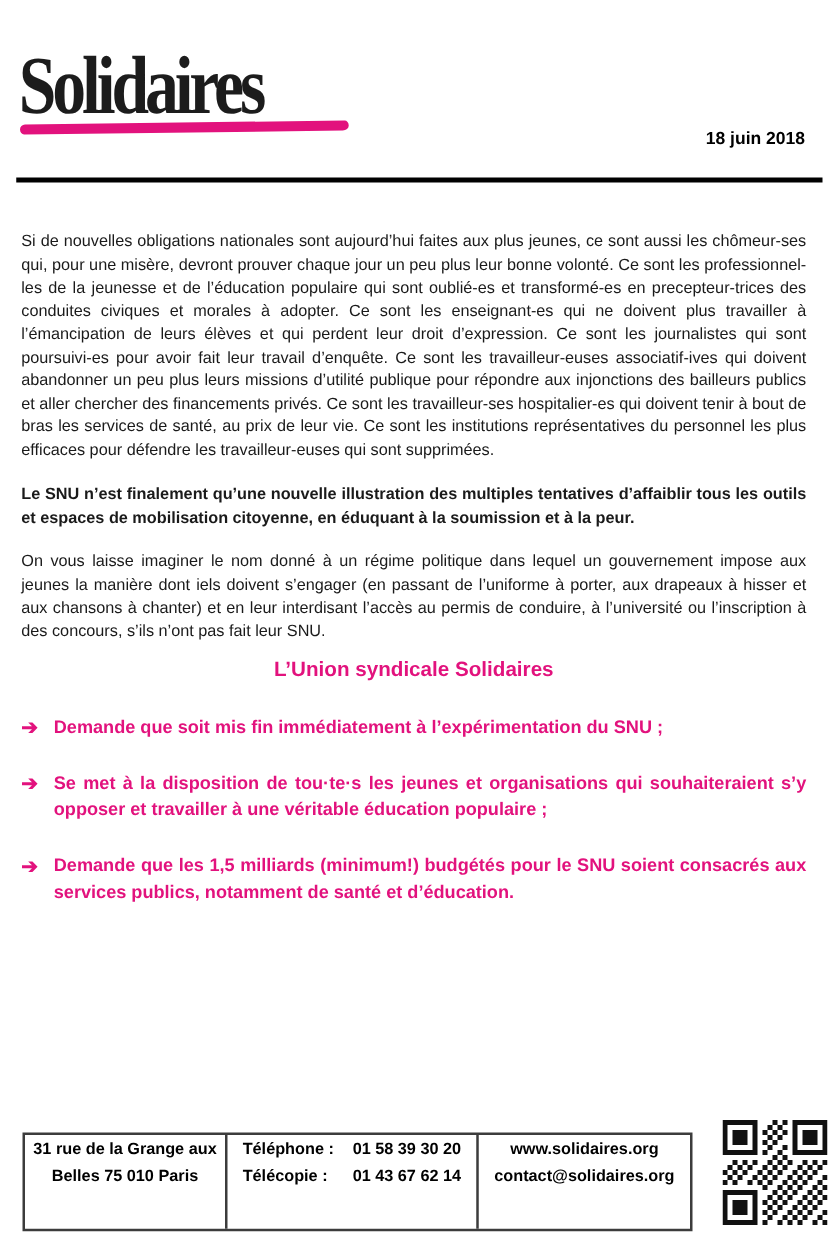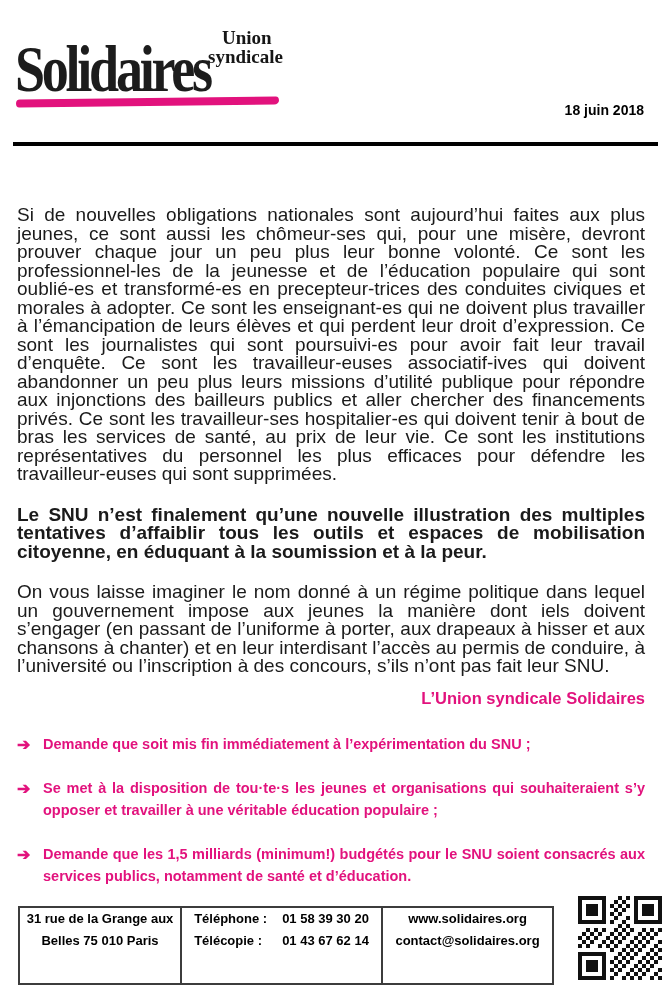--- a/index.html
+++ b/index.html
@@ -32,27 +32,27 @@
   .doc-date {
     position:absolute; right:28px; top:102px;
     font-weight:bold; font-size:14px; color:#000;
   }
   .top-rule {
     position:absolute; left:13px; right:14px; top:142px; height:4px; background:#000;
   }
   
   .content { position:absolute; left:17px; top:184px; width:628px; }
   .content p {
-    font-size:19px; line-height:18.5px; text-align:justify; color:var(--ink);margin-top:22px;
+    font-size:13px; line-height:18.5px; text-align:justify; color:var(--ink);
   }
   .p-gap { margin-bottom:17px; }
   .bold-par { font-weight:bold; color:#000; }
   .pink-heading {
     margin-top:13px; margin-bottom:26px;
-    font-size:16.5px; font-weight:bold; color:var(--pink); text-align:right;
+    font-size:16.5px; font-weight:bold; color:var(--pink); text-align:center;
   }
   .bullet-list { }
   .bullet-item { display:flex; margin-bottom:23px; }
   .bullet-arrow {
     flex:0 0 26px; color:var(--pink); font-weight:bold; font-size:16px;
     line-height:21px;
   }
   .bullet-text {
     flex:1; color:var(--pink); font-weight:bold; font-size:14.5px;
     line-height:21.5px; text-align:justify;
@@ -74,24 +74,20 @@
   .phone-row { display:flex; justify-content:center; text-align:left; }
   .phone-row .lbl { width:88px; }
   .qr { position:absolute; left:578px; top:896px; width:84px; height:84px; }
 </style>
 </head>
 <body>
 
 <div class="page">
 
   <div class="logo">
-    <div class="logo-union">
-      <span class="u1">Union</span>
-      <span class="u2">syndicale</span>
-    </div>
     <div class="logo-name">Solidaires</div>
     <div class="logo-brush"></div>
   </div>
 
   <div class="doc-date">18 juin 2018</div>
   <div class="top-rule"></div>
 
   <div class="content">
     <p class="p-gap">Si de nouvelles obligations nationales sont aujourd’hui faites aux plus jeunes, ce sont aussi les chômeur-ses qui, pour une misère, devront prouver chaque jour un peu plus leur bonne volonté. Ce sont les professionnel-les de la jeunesse et de l’éducation populaire qui sont oublié-es et transformé-es en precepteur-trices des conduites civiques et morales à adopter. Ce sont les enseignant-es qui ne doivent plus travailler à l’émancipation de leurs élèves et qui perdent leur droit d’expression. Ce sont les journalistes qui sont poursuivi-es pour avoir fait leur travail d’enquête. Ce sont les travailleur-euses associatif-ives qui doivent abandonner un peu plus leurs missions d’utilité publique pour répondre aux injonctions des bailleurs publics et aller chercher des financements privés. Ce sont les travailleur-ses hospitalier-es qui doivent tenir à bout de bras les services de santé, au prix de leur vie. Ce sont les institutions représentatives du personnel les plus efficaces pour défendre les travailleur-euses qui sont supprimées.</p>
     <p class="p-gap bold-par">Le SNU n’est finalement qu’une nouvelle illustration des multiples tentatives d’affaiblir tous les outils et espaces de mobilisation citoyenne, en éduquant à la soumission et à la peur.</p>

